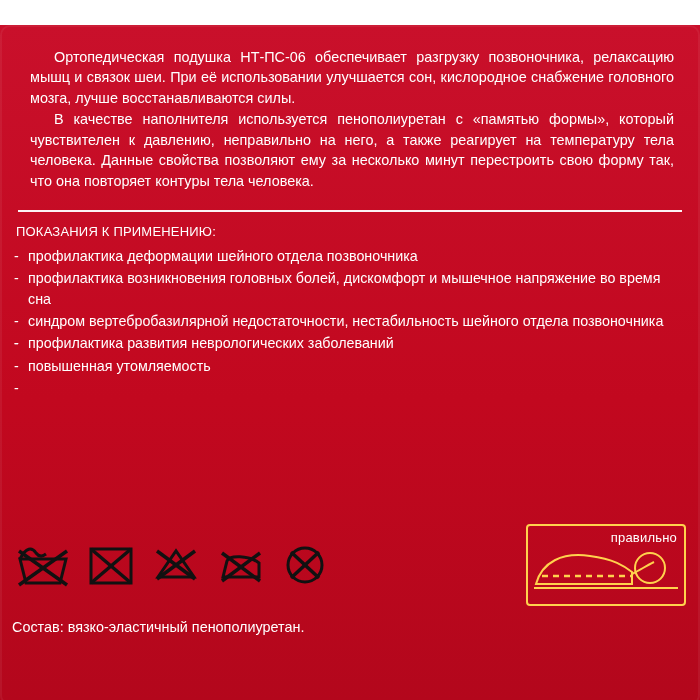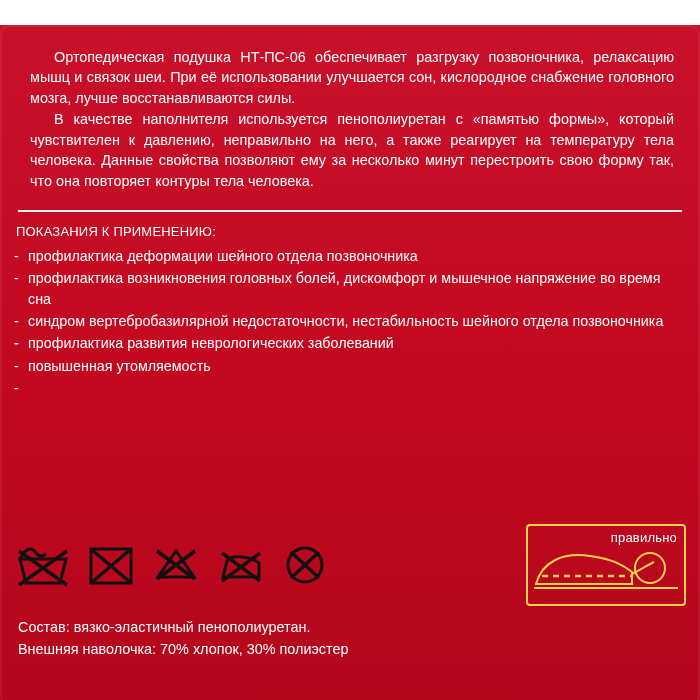--- a/index.html
+++ b/index.html
@@ -99,21 +99,21 @@
     position: absolute;
     top: 4px; right: 7px;
     font-size: 13px;
     color: #ffffff;
     letter-spacing: .2px;
   }
   .fig svg { position: absolute; left: 0; top: 0; }
 
   .composition {
     position: absolute;
-    left: 6px; right: 0;
+    left: 0; right: 0;
     top: 592px;
     padding: 0 16px 0 12px;
     font-size: 14.4px;
     line-height: 1.52;
   }
   .composition div { margin: 0; }
 </style>
 </head>
 <body>
 
@@ -194,16 +194,15 @@
           <path d="M104 48 C112 44, 118 40, 126 36" fill="none" stroke="#ffd24d" stroke-width="2"></path>
           <line x1="14" y1="50" x2="104" y2="50" stroke="#ffd24d" stroke-width="2.5" stroke-dasharray="6 5"></line>
           <line x1="6" y1="62" x2="150" y2="62" stroke="#ffd24d" stroke-width="2"></line>
         </svg>
       </div>
     </div>
   </div>
 
   <div class="composition">
     <div>Состав: вязко-эластичный пенополиуретан.</div>
-    <div>Внешняя наволочка: 70% хлопок, 30% полиэстер</div>
   </div>
 
 </div>
 
 </body></html>

